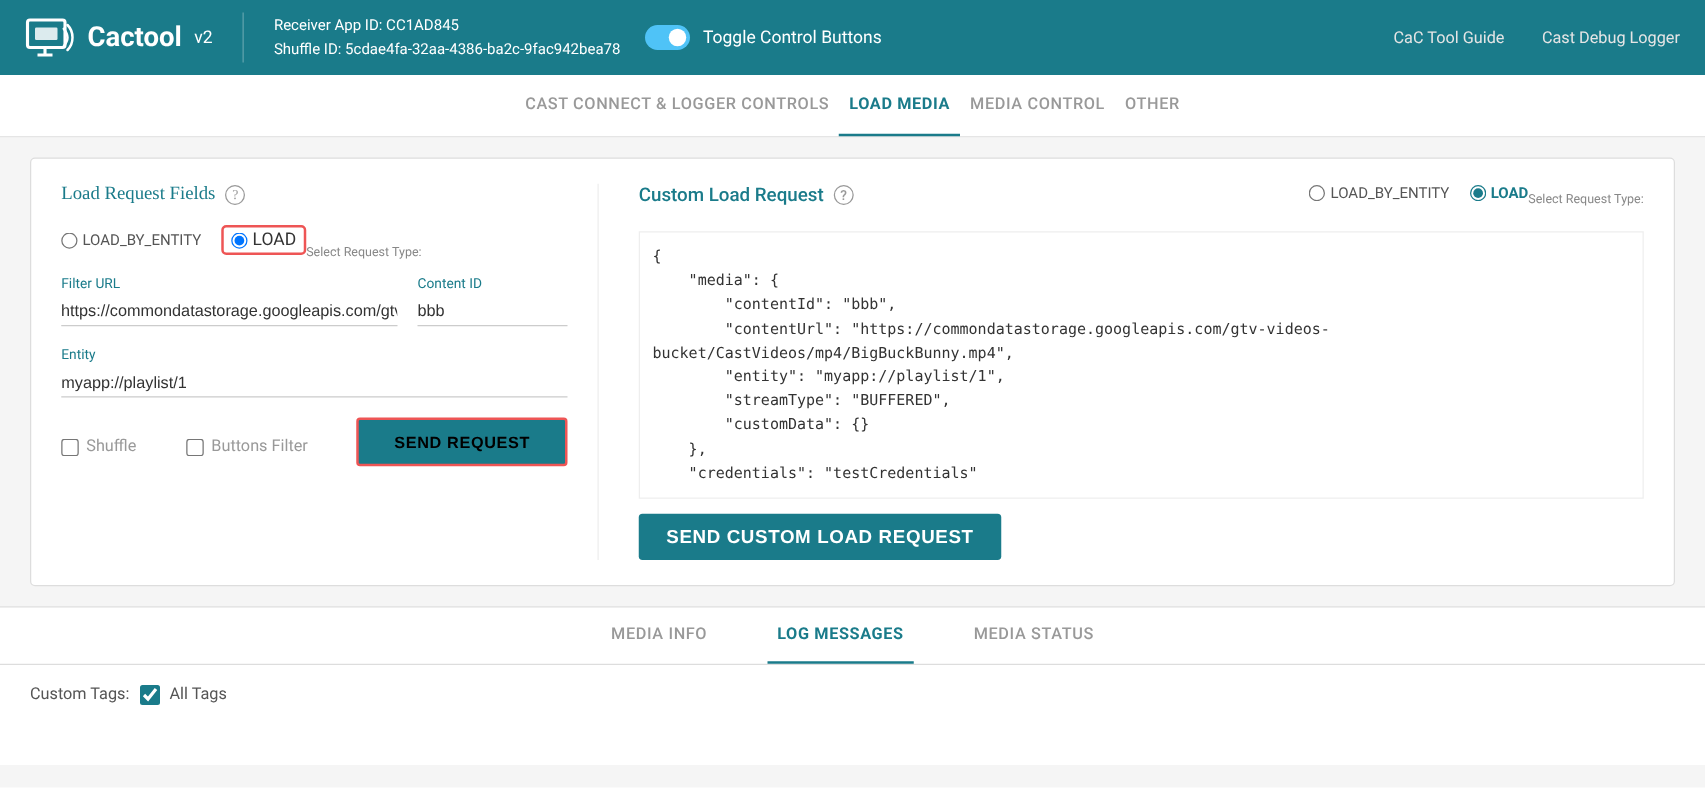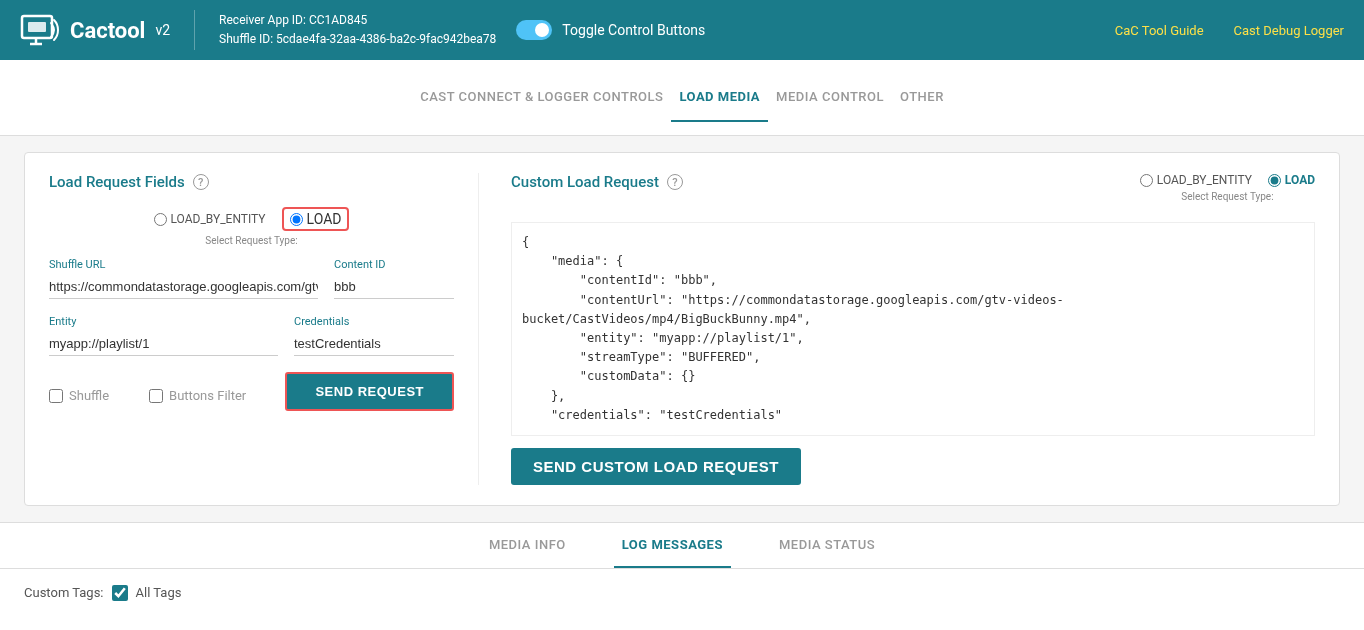--- a/index.html
+++ b/index.html
@@ -62,32 +62,32 @@
       background: white;
       border-radius: 50%;
     }
     .header-nav-links {
       margin-left: auto;
       display: flex;
       gap: 30px;
       font-size: 13px;
     }
     .header-nav-links a {
-      color: #fde047;
+      color: #e5e5e5;
       text-decoration: none;
       cursor: pointer;
     }
 
     
     .tab-bar {
       background: white;
       display: flex;
       justify-content: center;
       border-bottom: 1px solid #ddd;
-      padding: 13px 20px;
+      padding: 0 20px;
     }
     .tab-item {
       padding: 16px 8px;
       font-size: 13px;
       letter-spacing: 0.5px;
       color: #999;
       cursor: pointer;
       border-bottom: 2px solid transparent;
       text-transform: uppercase;
       font-weight: 500;
@@ -121,20 +121,21 @@
       padding-right: 24px;
     }
     .panel-title {
       color: #1a7b8a;
       font-size: 15px;
       font-weight: 500;
       display: flex;
       align-items: center;
       gap: 8px;
       margin-bottom: 16px;
+      font-family: Liberation Serif, serif;
     }
     .help-icon {
       width: 16px;
       height: 16px;
       border: 1px solid #999;
       border-radius: 50%;
       display: inline-flex;
       align-items: center;
       justify-content: center;
       font-size: 11px;
@@ -156,22 +157,22 @@
       gap: 4px;
       font-size: 12px;
       color: #555;
       cursor: pointer;
     }
     .radio-label input[type="radio"] {
       accent-color: #1a7b8a;
     }
     .radio-group-wrap {
       display: flex;
-      flex-direction: column;
-      align-items: center;
+      flex-direction: row;
+      align-items: flex-end;
       margin-bottom: 12px;
     }
     .select-request-type {
       font-size: 10px;
       color: #888;
     }
 
     
     .radio-highlighted {
       border: 2px solid #e55;
@@ -223,21 +224,21 @@
       font-size: 13px;
       color: #999;
       cursor: pointer;
     }
     .checkbox-label input[type="checkbox"] {
       width: 14px;
       height: 14px;
     }
     .send-btn {
       background: #1a7b8a;
-      color: #ffffff;
+      color: #000000;
       border: 2px solid #e55;
       border-radius: 3px;
       padding: 10px 28px;
       font-size: 13px;
       font-weight: 700;
       letter-spacing: 0.5px;
       cursor: pointer;
       text-transform: uppercase;
     }
 
@@ -393,37 +394,33 @@
           </label>
           <span class="radio-highlighted">
             <input type="radio" name="req-type" value="LOAD" checked="" style=""> LOAD
           </span>
         </div>
         <div class="select-request-type">Select Request Type:</div>
       </div>
 
       <div class="form-row">
         <div class="form-field">
-          <label class="form-label">Shuffle URL</label>
+          <label class="form-label">Filter URL</label>
           <input type="text" class="form-input" value="https://commondatastorage.googleapis.com/gtv-videos" style="">
         </div>
         <div class="form-field" style="flex: 0 0 120px;">
           <label class="form-label">Content ID</label>
           <input type="text" class="form-input" value="bbb" style="">
         </div>
       </div>
 
       <div class="form-row">
         <div class="form-field">
           <label class="form-label">Entity</label>
           <input type="text" class="form-input" value="myapp://playlist/1" style="">
-        </div>
-        <div class="form-field" style="flex: 0 0 160px;">
-          <label class="form-label">Credentials</label>
-          <input type="text" class="form-input" value="testCredentials" style="">
         </div>
       </div>
 
       <div style="display:flex; align-items:center; justify-content:space-between; margin-top:8px;gap:28px;">
         <div class="checkbox-row">
           <label class="checkbox-label">
             <input type="checkbox" class="tag-checkbox" style="">
             <span>Shuffle</span>
           </label>
           <label class="checkbox-label">

